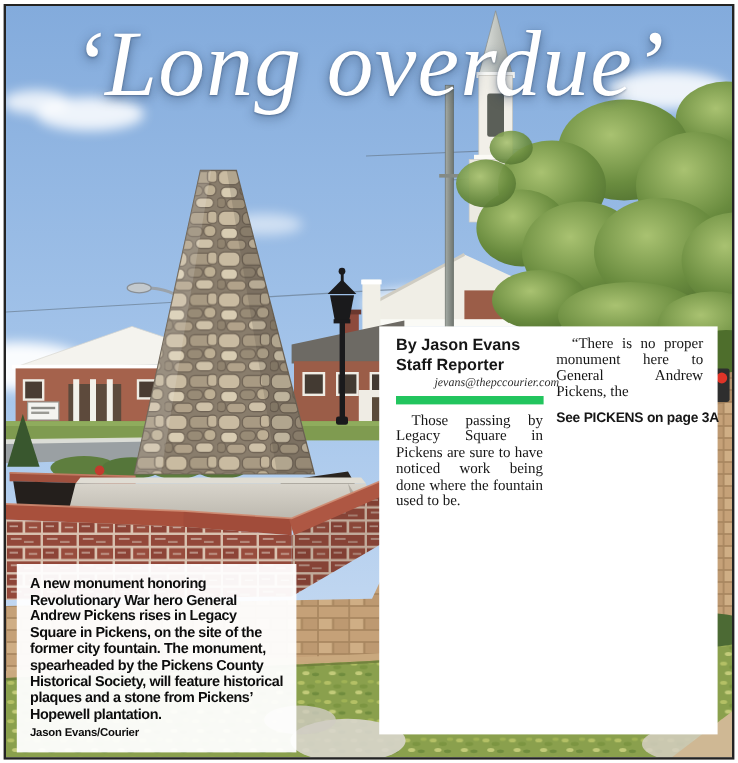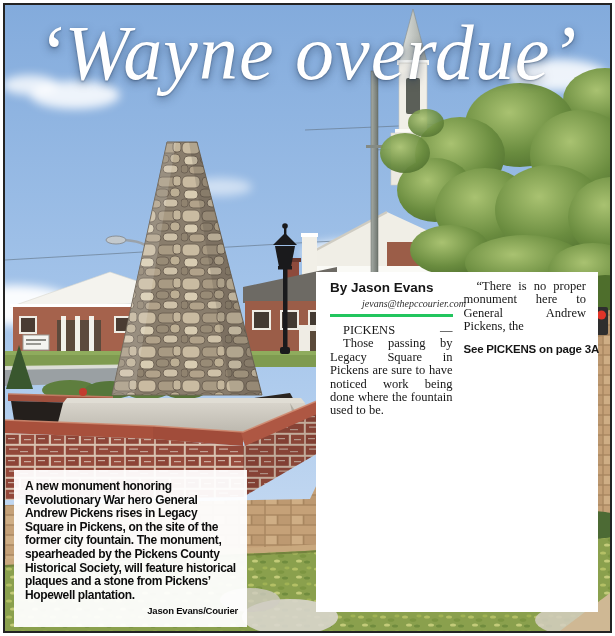--- a/index.html
+++ b/index.html
@@ -22,38 +22,38 @@
   
   .article{
     position:absolute;left:316px;top:272px;width:282px;height:340px;z-index:20;
     background:#ffffff;box-sizing:border-box;padding:8px 12px 8px 14px;color:#161616;
   }
   .article h1{
     margin:0 0 8px 0;font-family:"Liberation Serif",serif;font-weight:400;
     font-size:35px;line-height:42px;letter-spacing:0;color:#1b1b1b;
   }
   .colwrap{columns:2;column-gap:11px;column-fill:auto;height:152px;}
-  .byline-block{break-inside:avoid;border-bottom:3px solid #22c55e;padding-bottom:4px;margin-bottom:7px;}
+  .byline-block{break-inside:avoid;border-bottom:7px solid #22c55e;padding-bottom:4px;margin-bottom:7px;}
   .byline{font-size:13.5px;line-height:16px;font-weight:bold;}
   .email{font-family:"Liberation Serif",serif;font-style:italic;font-size:10px;line-height:12px;color:#2e2e2e;margin-top:2px;margin-left:32px;}
   .dateline{display:flex;justify-content:space-between;font-family:"Liberation Serif",serif;
     font-size:12.5px;line-height:13.4px;padding-left:13px;}
   .article p{
     margin:0;font-family:"Liberation Serif",serif;font-size:12.5px;line-height:13.4px;
     text-align:justify;text-indent:13px;hyphens:auto;-webkit-hyphens:auto;
   }
   .see-line{margin-top:9px;font-weight:bold;font-size:11.5px;letter-spacing:-.2px;white-space:nowrap;}
 
   
   .caption{
     position:absolute;left:14px;top:470px;width:233px;height:157px;z-index:20;
     background:rgba(255,255,255,.95);box-sizing:border-box;padding:10px 9px 6px 11px;color:#0d0d0d;
   }
   .caption .cap-text{font-weight:bold;font-size:12px;line-height:13.6px;letter-spacing:-.35px;}
-  .caption .cap-credit{font-weight:bold;font-size:9.5px;text-align:right;margin-top:3px;letter-spacing:-.2px;}
+  .caption .cap-credit{font-weight:bold;font-size:9.5px;margin-top:3px;letter-spacing:-.2px;}
 </style>
 </head>
 <body>
 
 <div class="page">
 
   <svg class="scene" viewBox="0 0 605 626" preserveAspectRatio="none">
     <defs>
       <linearGradient id="gSky" x1="0" y1="0" x2="0" y2="1">
         <stop offset="0" stop-color="#83abdc"></stop>
@@ -282,32 +282,29 @@
       <rect x="275" y="342" width="10" height="7" rx="2"></rect>
     </g>
 
     <g>
       <rect x="590" y="302" width="13" height="28" rx="2" fill="#2e2e2e"></rect>
       <circle cx="596.5" cy="310" r="4.5" fill="#e03428"></circle>
     </g>
   </svg>
 
   <div class="banner">
-    <span>‘Wayne overdue’</span>
+    <span>‘Long overdue’</span>
   </div>
 
   <div class="article">
     <div class="colwrap">
       <div class="byline-block">
         <div class="byline">By Jason Evans</div>
+        <div class="byline">Staff Reporter</div>
         <div class="email">jevans@thepccourier.com</div>
-      </div>
-      <div class="dateline">
-        <span>PICKENS</span>
-        <span>—</span>
       </div>
       <p>Those passing by Legacy Square in Pickens are sure to have noticed work being done where the fountain used to be.</p>
       <p>“There is no proper monument here to General Andrew Pickens, the</p>
       <div class="see-line">See PICKENS on page 3A</div>
     </div>
   </div>
 
   <div class="caption">
     <div class="cap-text">A new monument honoring Revolutionary War hero General Andrew Pickens rises in Legacy Square in Pickens, on the site of the former city fountain. The monument, spearheaded by the Pickens County Historical Society, will feature historical plaques and a stone from Pickens’ Hopewell plantation.</div>
     <div class="cap-credit">Jason Evans/Courier</div>

